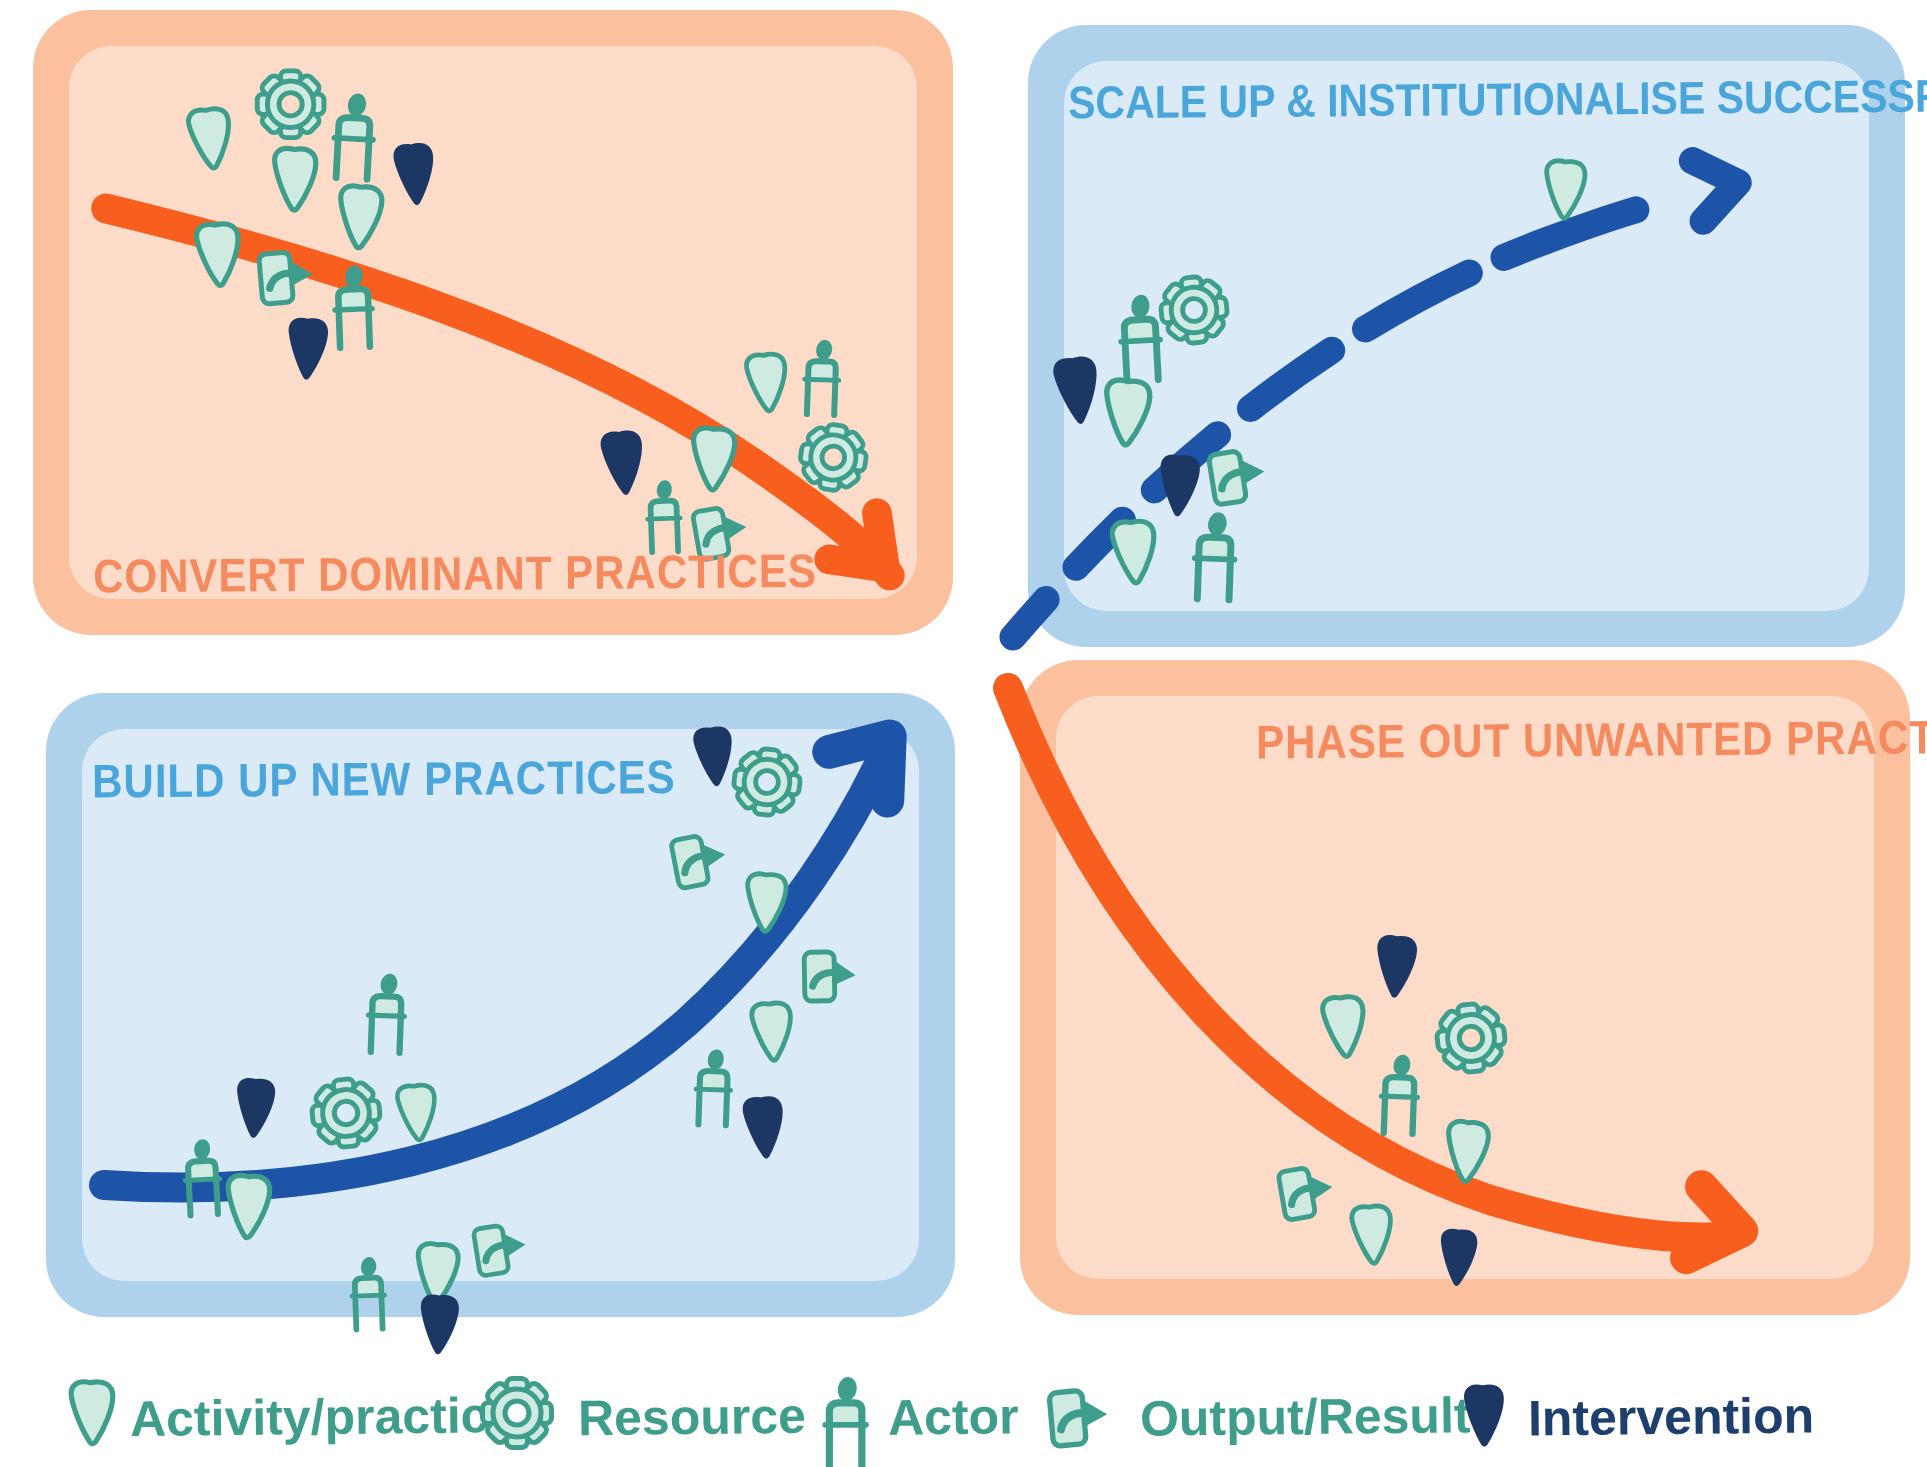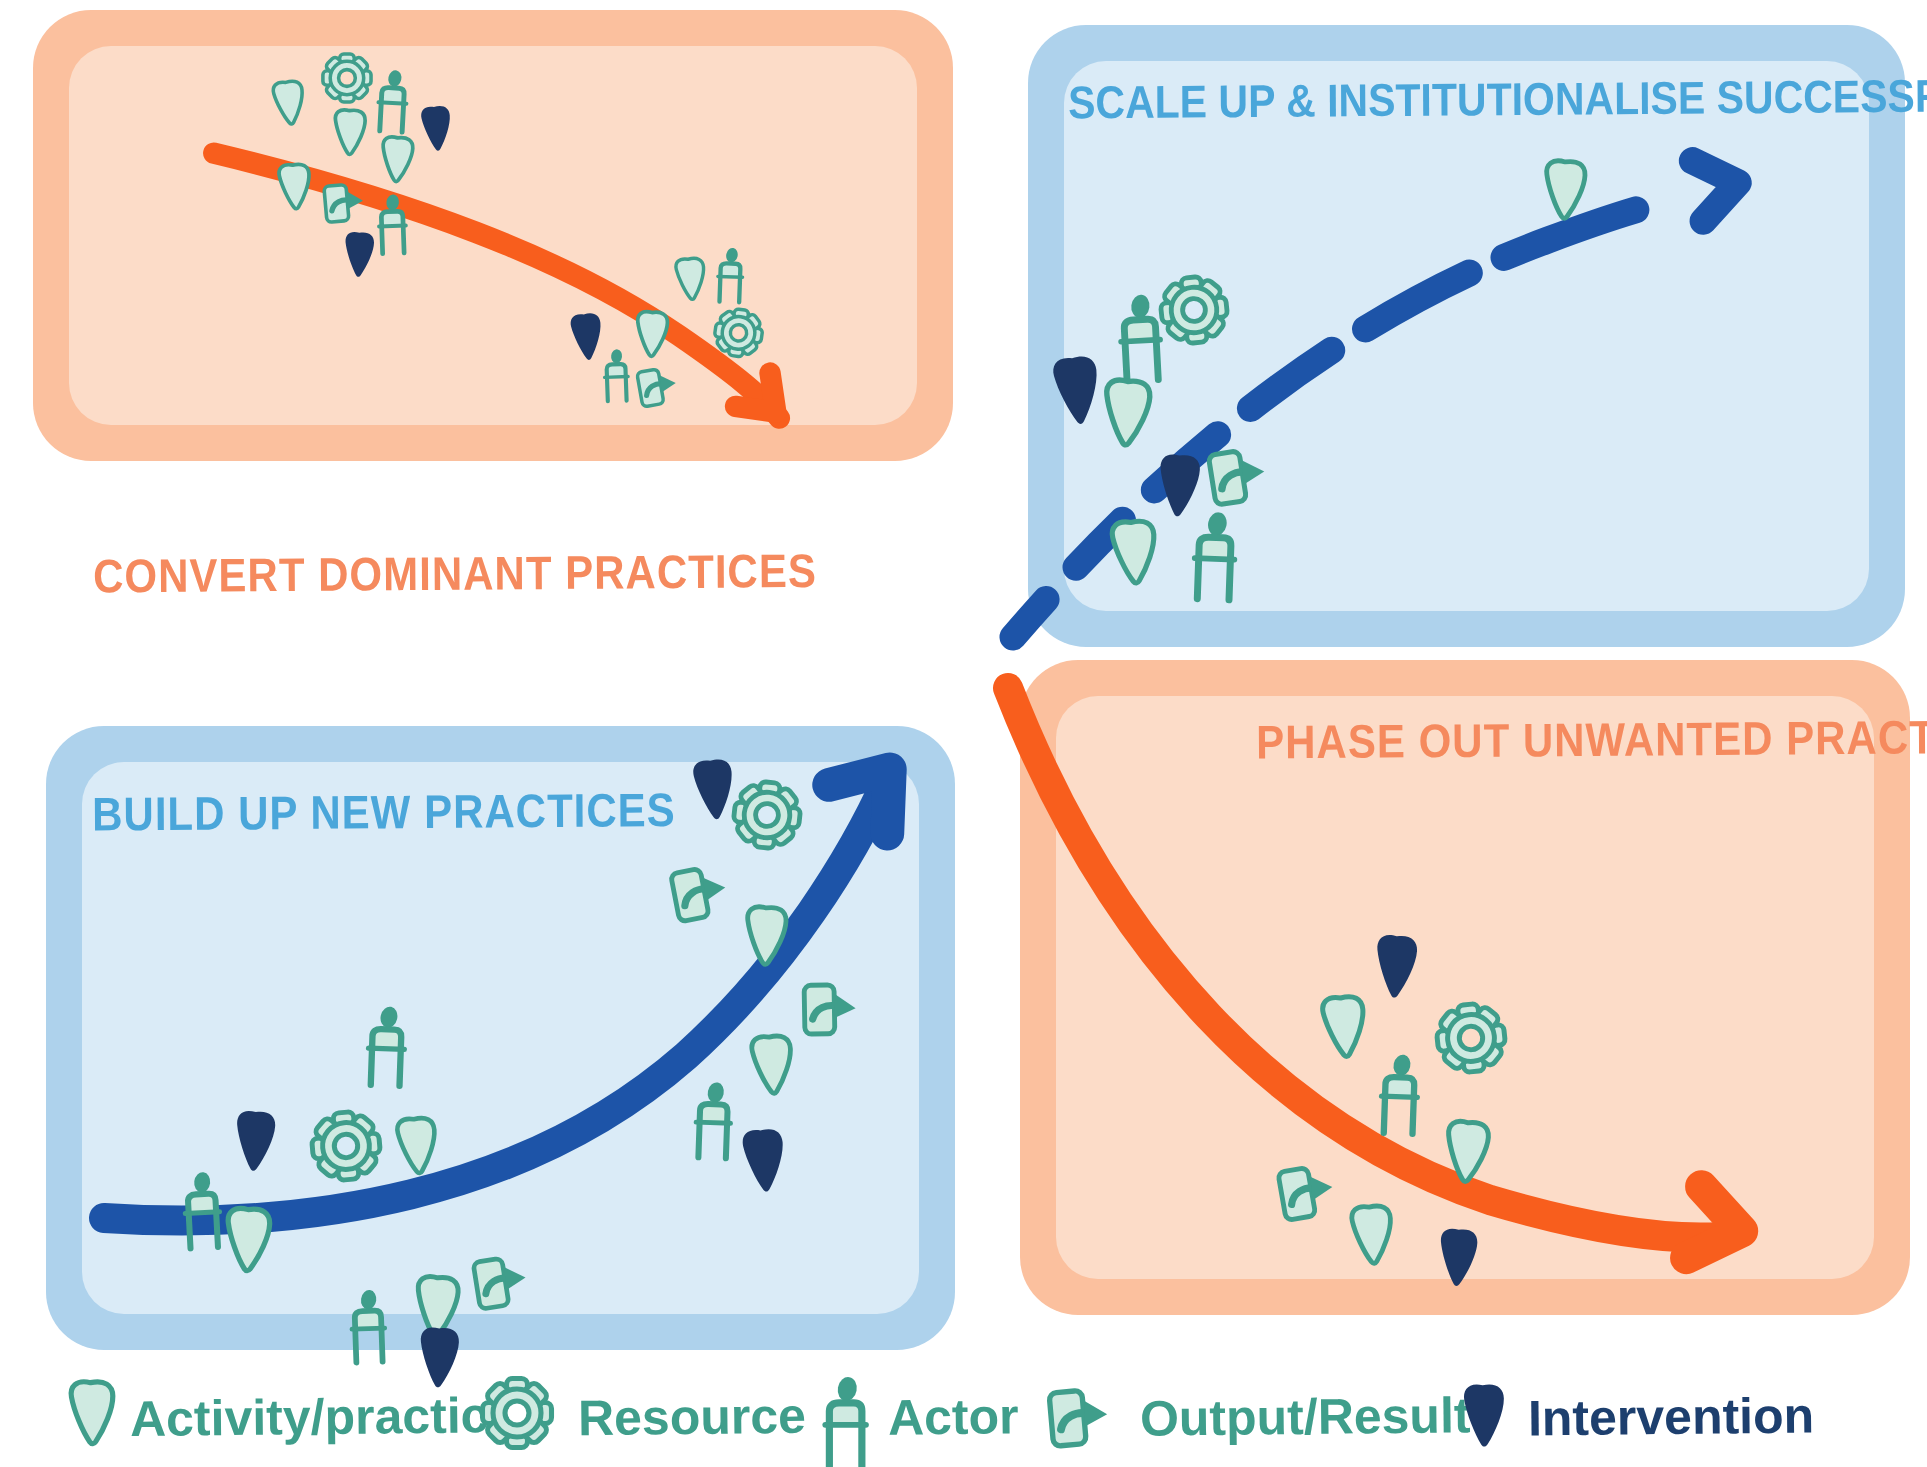--- a/index.html
+++ b/index.html
@@ -7,25 +7,25 @@
   .panel{position:absolute;border-radius:58px;}
   .panel .inner{position:absolute;inset:36px;border-radius:42px;}
   .panel svg.layer{position:absolute;inset:0;width:100%;height:100%;overflow:visible;}
   .panel.theme-orange{background:var(--peach-border);--hole:var(--peach-fill);}
   .panel.theme-orange .inner{background:var(--peach-fill);}
   .panel.theme-blue{background:var(--blue-border);--hole:var(--blue-fill);}
   .panel.theme-blue .inner{background:var(--blue-fill);}
   .panel-title{position:absolute;font-weight:700;letter-spacing:1px;transform:scaleY(1.12) rotate(-0.4deg);transform-origin:left top;white-space:nowrap;}
   .theme-orange .panel-title{color:var(--orange-title);}
   .theme-blue .panel-title{color:var(--blue-title);}
-  #p-convert{left:33px;top:10px;width:920px;height:451px;}
+  #p-convert{left:33px;top:10px;width:920px;height:625px;}
   #p-convert .panel-title{left:60px;top:540px;font-size:42px;}
   #p-scale{left:1028px;top:25px;width:877px;height:622px;}
   #p-scale .panel-title{left:40px;top:52px;font-size:41px;letter-spacing:0;}
-  #p-build{left:46px;top:693px;width:909px;height:624px;margin-top:33px;}
+  #p-build{left:46px;top:693px;width:909px;height:624px;}
   #p-build .panel-title{left:46px;top:62px;font-size:42px;}
   #p-phase{left:1020px;top:660px;width:890px;height:655px;}
   #p-phase .panel-title{left:236px;top:56px;font-size:42px;}
   #legend{position:absolute;left:0;top:1360px;width:1927px;height:107px;}
   .legend-item{position:absolute;top:0;height:107px;}
   .legend-icon{position:absolute;top:14px;left:0;}
   .legend-label{position:absolute;top:28px;font-size:50px;font-weight:700;letter-spacing:0px;white-space:nowrap;transform:rotate(-0.6deg);}
   #legend svg{--hole:#ffffff;}
 </style>
 </head>

